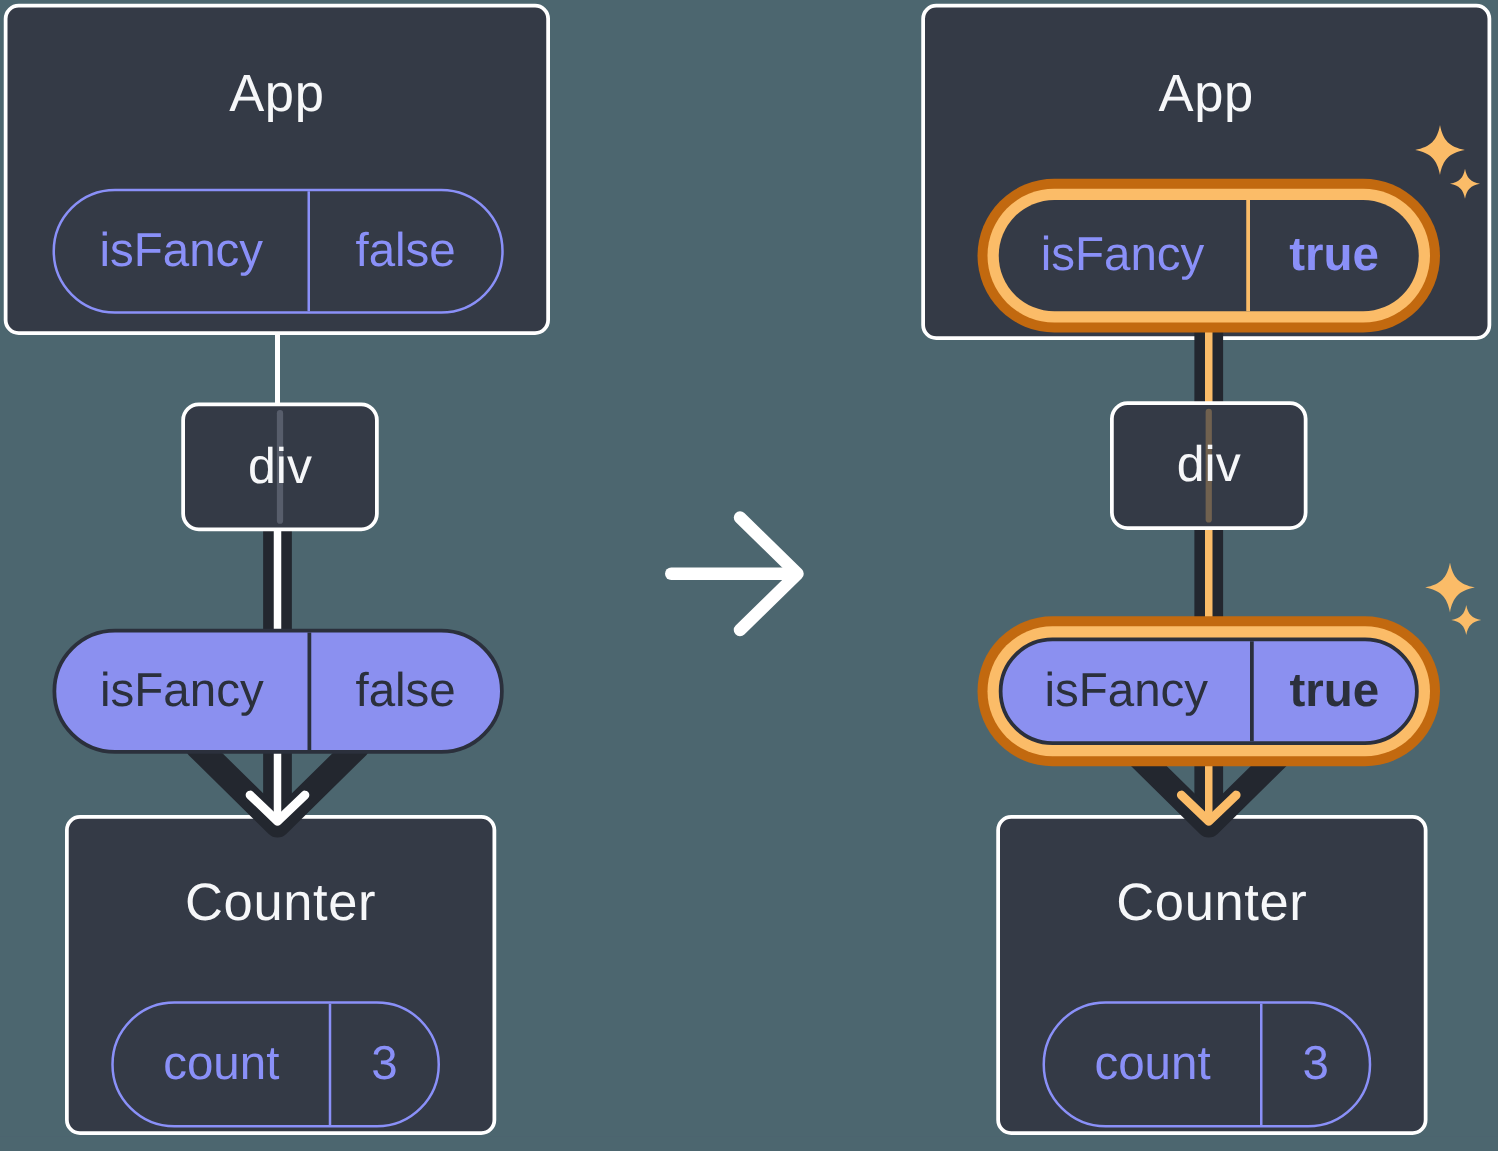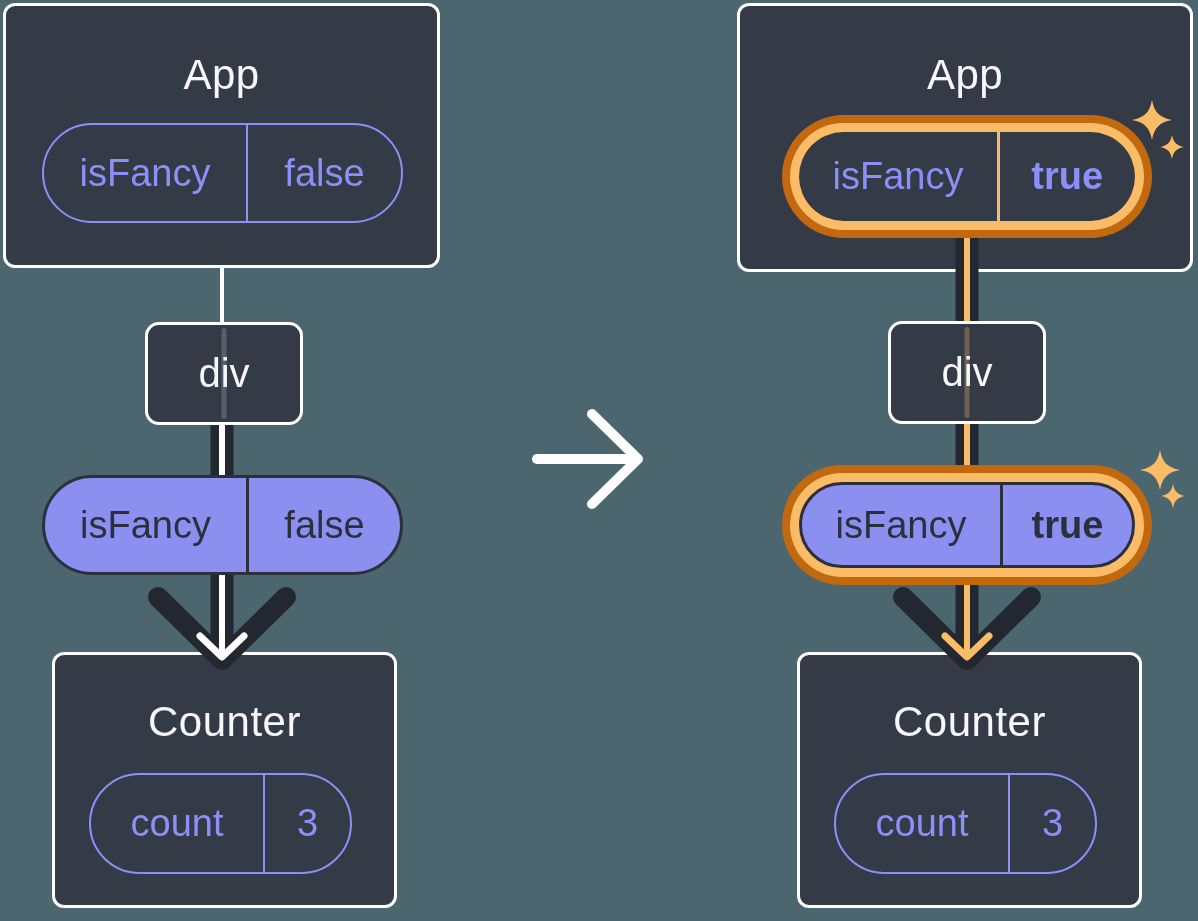--- a/index.html
+++ b/index.html
@@ -15,21 +15,21 @@
   .title{position:absolute;display:flex;align-items:center;justify-content:center;
     color:var(--title);font-size:42px;font-weight:500;letter-spacing:.5px;z-index:1;}
   .divbox{position:absolute;background:var(--card);border:3.5px solid var(--cardBorder);
     border-radius:14px;box-sizing:border-box;display:flex;align-items:center;justify-content:center;
     color:var(--title);font-size:40px;z-index:3;}
   .divbox .lbl{position:relative;z-index:1;}
   .trace{position:absolute;top:3px;bottom:3px;left:50%;transform:translateX(-50%);
     width:5px;border-radius:3px;}
   .trace.gray{background:rgba(214,218,240,.22);}
   .trace.amber{background:rgba(251,188,104,.30);}
-  .pill{position:absolute;box-sizing:border-box;border-radius:999px;display:flex;z-index:3;}
+  .pill{position:absolute;box-sizing:border-box;border-radius:999px;display:flex;z-index:3;margin-top:28px;}
   .pill .seg{display:flex;align-items:center;justify-content:center;font-size:38px;}
   .pill .divider{align-self:stretch;}
   .pill.outline{border:2.5px solid var(--purple);color:var(--purple);}
   .pill.outline .divider{width:2px;background:var(--purple);}
   .pill.fillpurple{background:var(--purpleFill);border:3px solid var(--darkText);color:var(--darkText);}
   .pill.fillpurple .divider{width:3px;background:var(--darkText);}
   .pill.hl{box-shadow:0 0 0 9px var(--orangeLight),0 0 0 17px var(--orange);}
   .pill.hl-dark{background:var(--card);color:var(--purple);}
   .pill.hl-dark .divider{width:2.5px;background:var(--orangeLight);}
   .bold{font-weight:700;}

